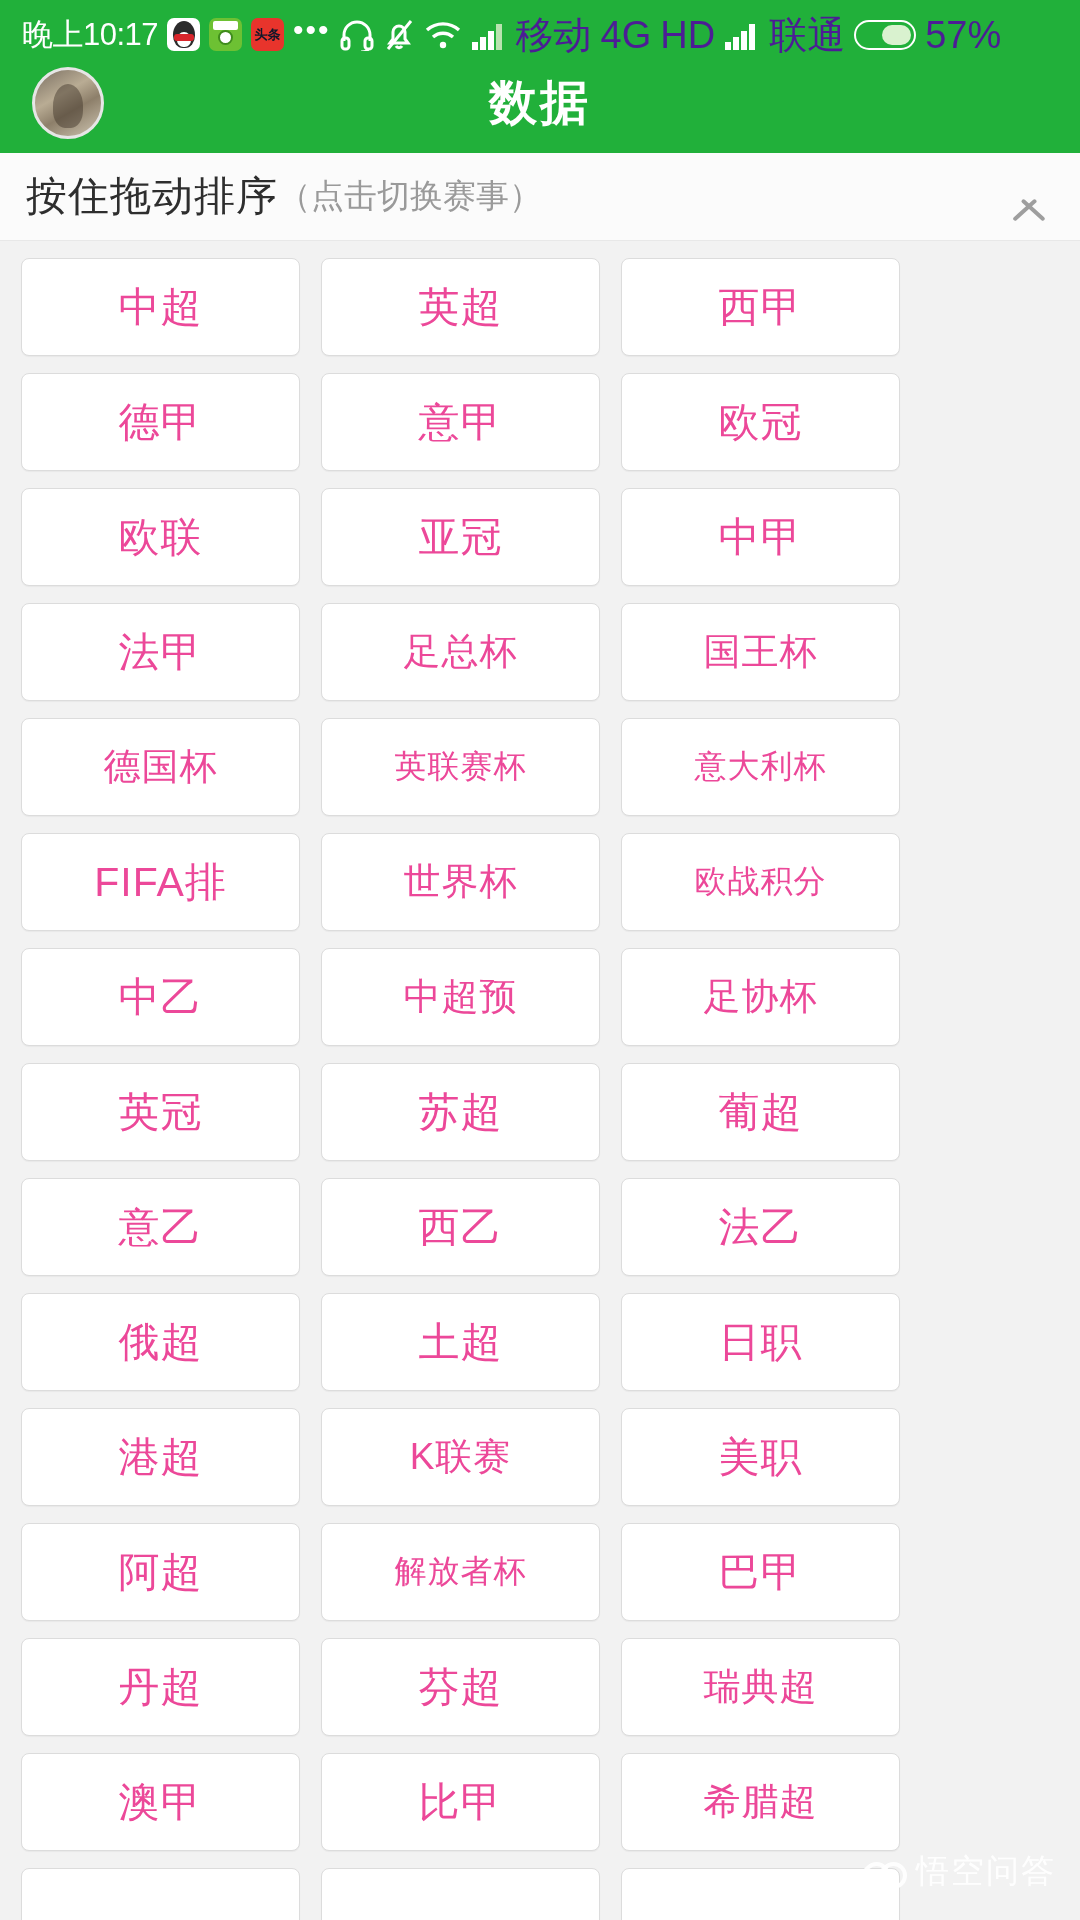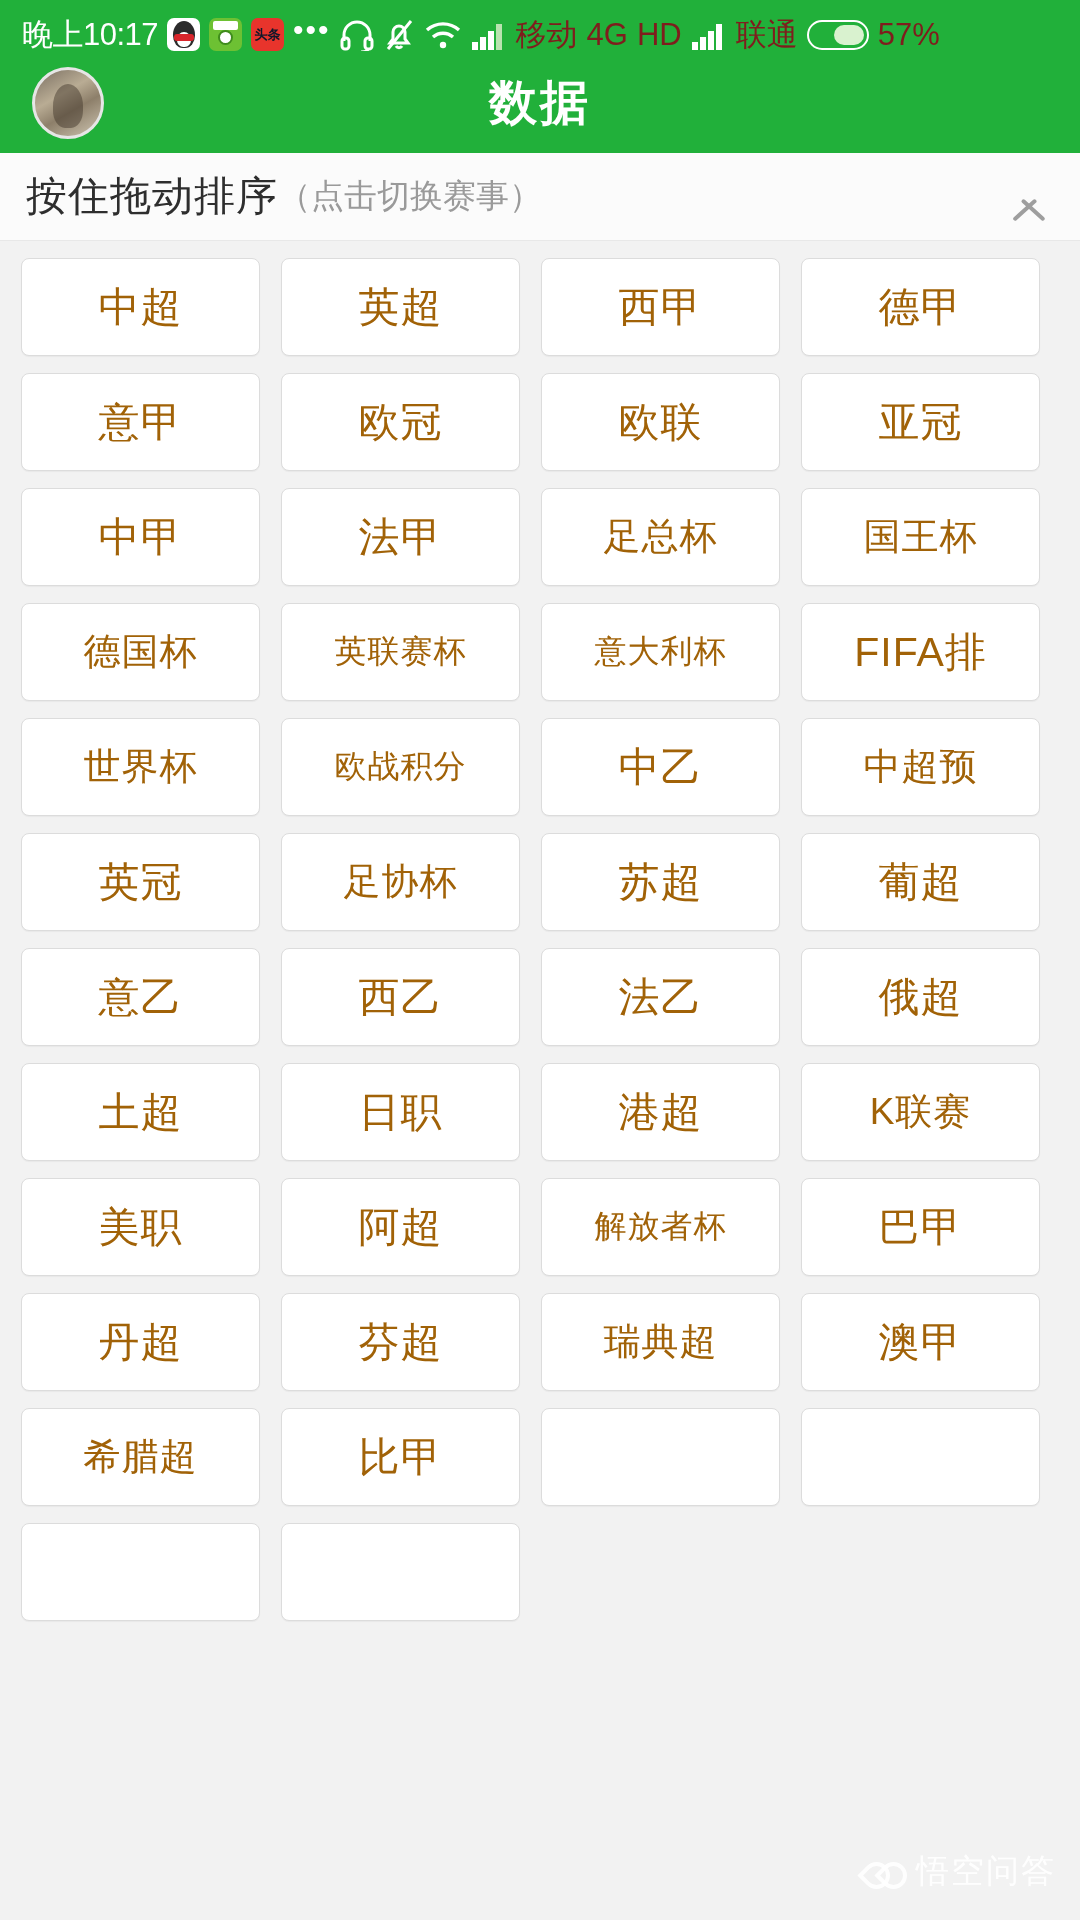--- a/index.html
+++ b/index.html
@@ -49,21 +49,21 @@
     background:#fff; border:2px solid #3f8c1c; margin-top:6px;
   }
   .badge-ball .cap{
     position:absolute; top:3px; left:4px;
     width:25px;height:9px;background:#fff;border-radius:2px;
   }
   .badge-tt{ background:#e8342c; color:#0f172a; font-size:13px; font-weight:bold;
     line-height:1.05; text-align:center; padding:2px;}
   .dots{ font-size:30px; line-height:0.4; color:#fff; letter-spacing:2px; padding-bottom:10px;}
   .sb-icon{ display:flex; align-items:center; }
-  .sb-text{ font-size:31px; color:#7f1d1d; line-height:1; }
+  .sb-text{ font-size:38px; color:#4c1d95; line-height:1; }
   .batt{
     width:62px;height:30px;border:2px solid #fff;border-radius:16px;
     position:relative; display:flex; align-items:center; padding:3px;
   }
   .batt-fill{ height:100%; width:57%; background:#d9f2cf; border-radius:12px; margin-left:auto;}
 
   
   .title-bar{
     height:100px; width:1080px; background:#21b03a;
     display:flex; align-items:center; position:relative;
@@ -107,26 +107,26 @@
   .grid-wrap{
     width:1080px; height:1679px; background:#f2f2f2;
     padding:17px 21px 0 21px;
     display:flex; flex-wrap:wrap;
     align-content:flex-start;
     gap:17px 21px;
     overflow:hidden;
     position:relative;
   }
   .chip{
-    width:239px; height:98px;
+    width:279px; height:98px;
     background:#ffffff;
     border:1px solid #dcdcdc;
     border-radius:8px;
     display:flex; align-items:center; justify-content:center;
-    font-size:41px; color:#a16207;
+    font-size:41px; color:#ec4899;
     letter-spacing:1px;
     box-shadow:0 1px 1px rgba(0,0,0,.045);
     flex:0 0 auto;
   }
   .chip.small{ font-size:37px; }
   .chip.tiny{ font-size:32px; }
 
   
   .watermark{
     position:absolute; right:24px; bottom:26px;
@@ -246,42 +246,42 @@
     <div class="chip small">足总杯</div>
     <div class="chip small">国王杯</div>
     <div class="chip small">德国杯</div>
     <div class="chip tiny">英联赛杯</div>
     <div class="chip tiny">意大利杯</div>
     <div class="chip">FIFA排</div>
     <div class="chip small">世界杯</div>
     <div class="chip tiny">欧战积分</div>
     <div class="chip">中乙</div>
     <div class="chip small">中超预</div>
+    <div class="chip small">足协杯</div>
     <div class="chip">英冠</div>
-    <div class="chip small">足协杯</div>
     <div class="chip">苏超</div>
     <div class="chip">葡超</div>
     <div class="chip">意乙</div>
     <div class="chip">西乙</div>
     <div class="chip">法乙</div>
     <div class="chip">俄超</div>
     <div class="chip">土超</div>
     <div class="chip">日职</div>
     <div class="chip">港超</div>
     <div class="chip small">K联赛</div>
     <div class="chip">美职</div>
     <div class="chip">阿超</div>
     <div class="chip tiny">解放者杯</div>
     <div class="chip">巴甲</div>
     <div class="chip">丹超</div>
     <div class="chip">芬超</div>
     <div class="chip small">瑞典超</div>
     <div class="chip">澳甲</div>
+    <div class="chip">比甲</div>
     <div class="chip small">希腊超</div>
-    <div class="chip">比甲</div>
     <div class="chip"></div>
     <div class="chip"></div>
     <div class="chip"></div>
     <div class="chip"></div>
     <div class="watermark">
     <span class="wm-logo"></span>
     <span>悟空问答</span>
   </div>
 </div>
 

